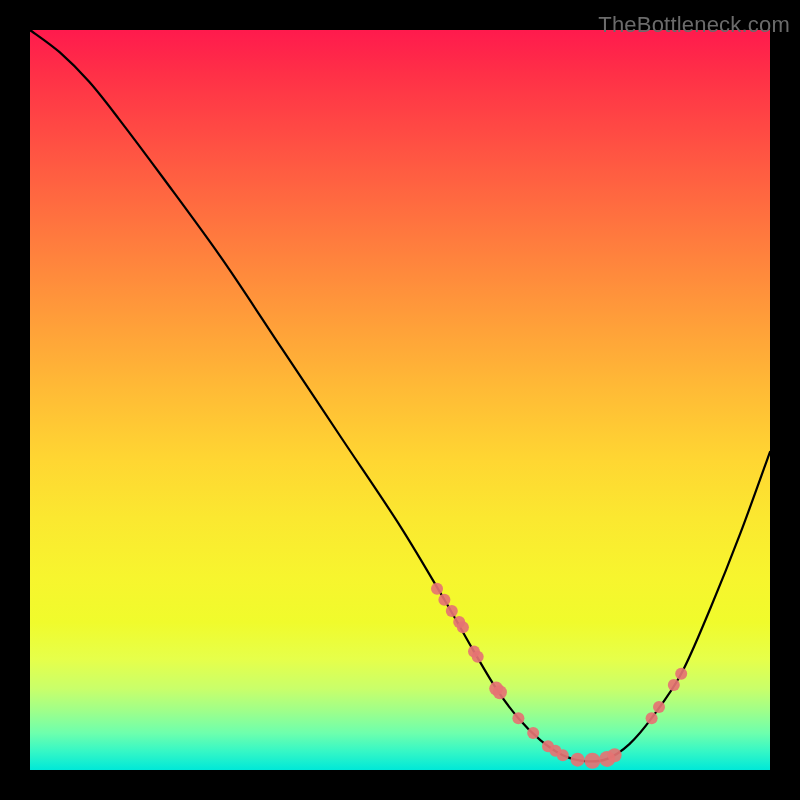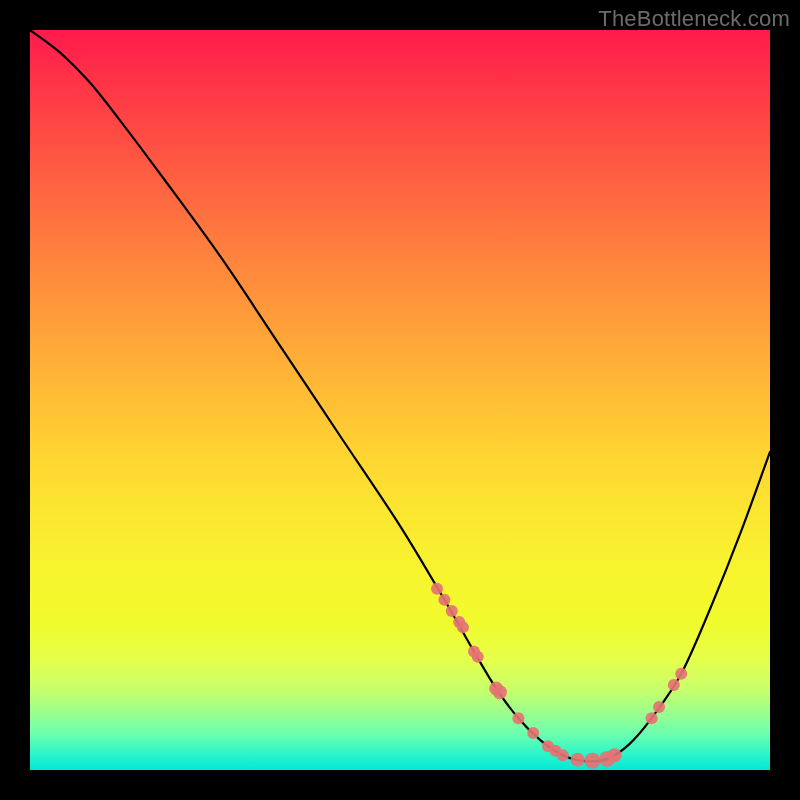--- a/index.html
+++ b/index.html
@@ -31,21 +31,21 @@
       #e6ff4a 85%,
       #c9ff6a 89%,
       #9fff8a 92%,
       #6effad 95%,
       #35f7c6 97.5%,
       #00e8d8 100%
     );
   }
   .watermark {
     position: absolute;
-    top: 6px;
+    top: 12px;
     right: 10px;
     color: #6b6b6b;
     font-size: 22px;
     font-weight: 500;
     letter-spacing: 0.2px;
     user-select: none;
   }
   svg.plot {
     position: absolute;
     left: 30px;

